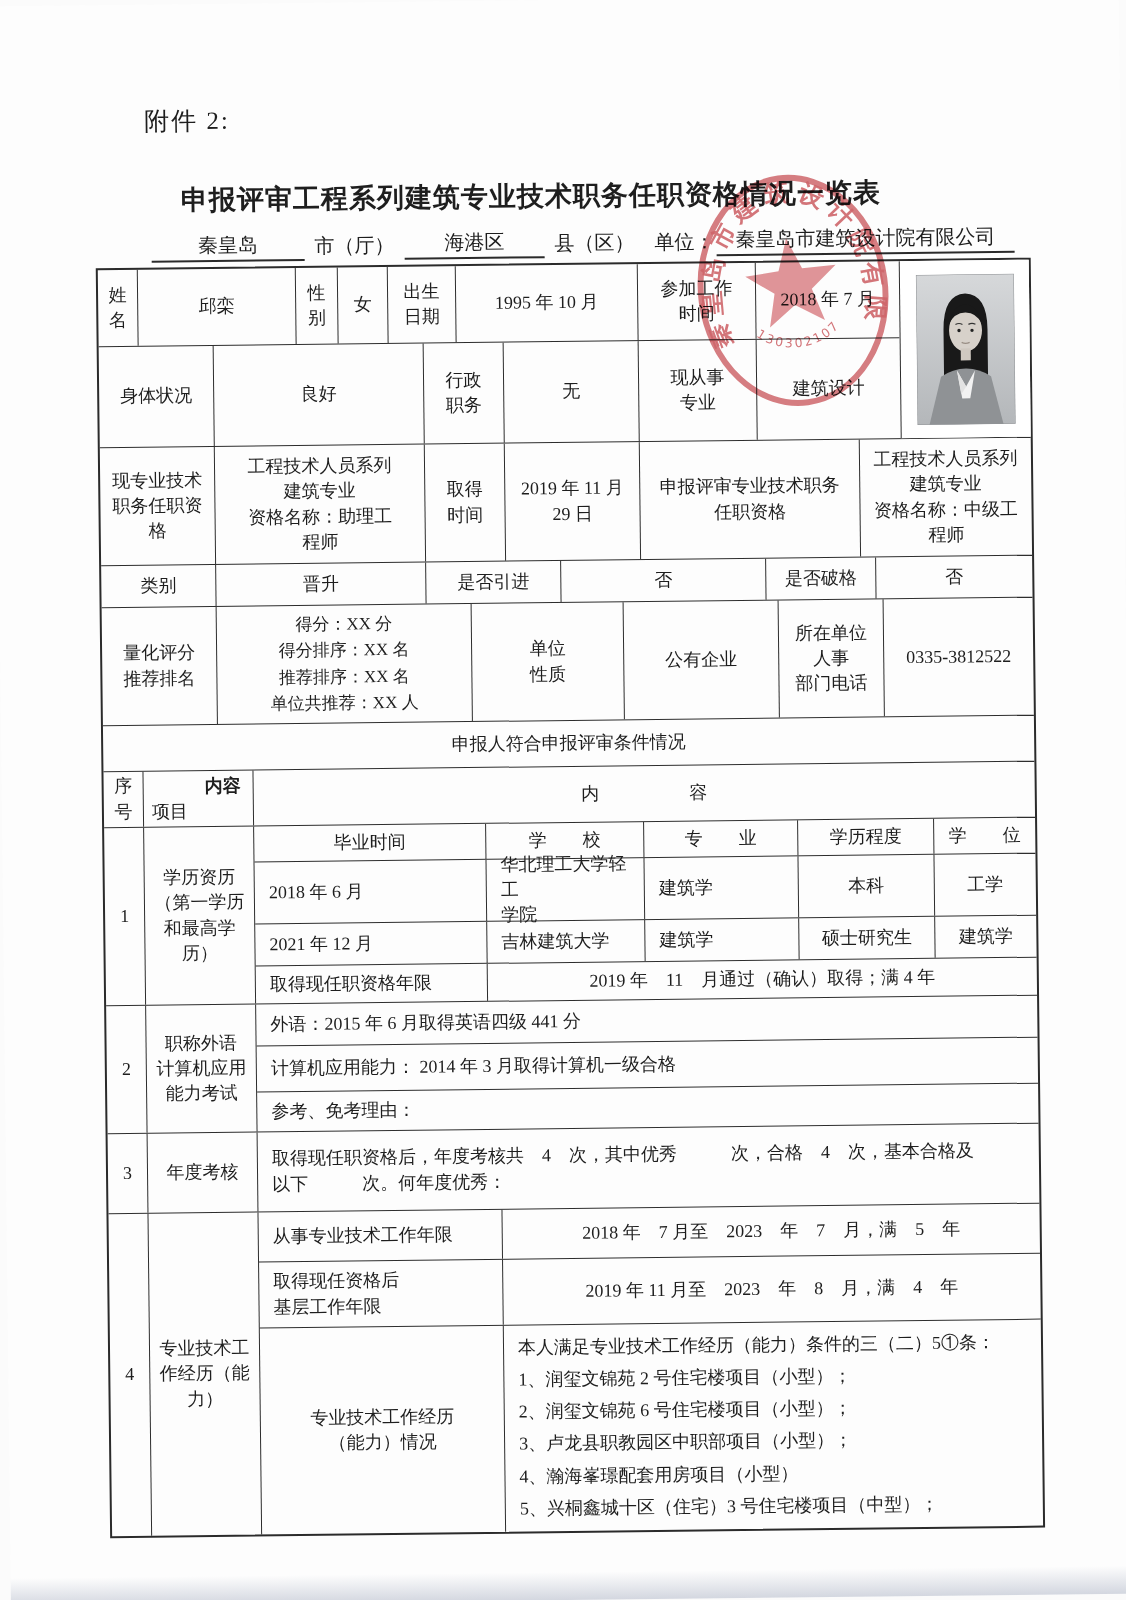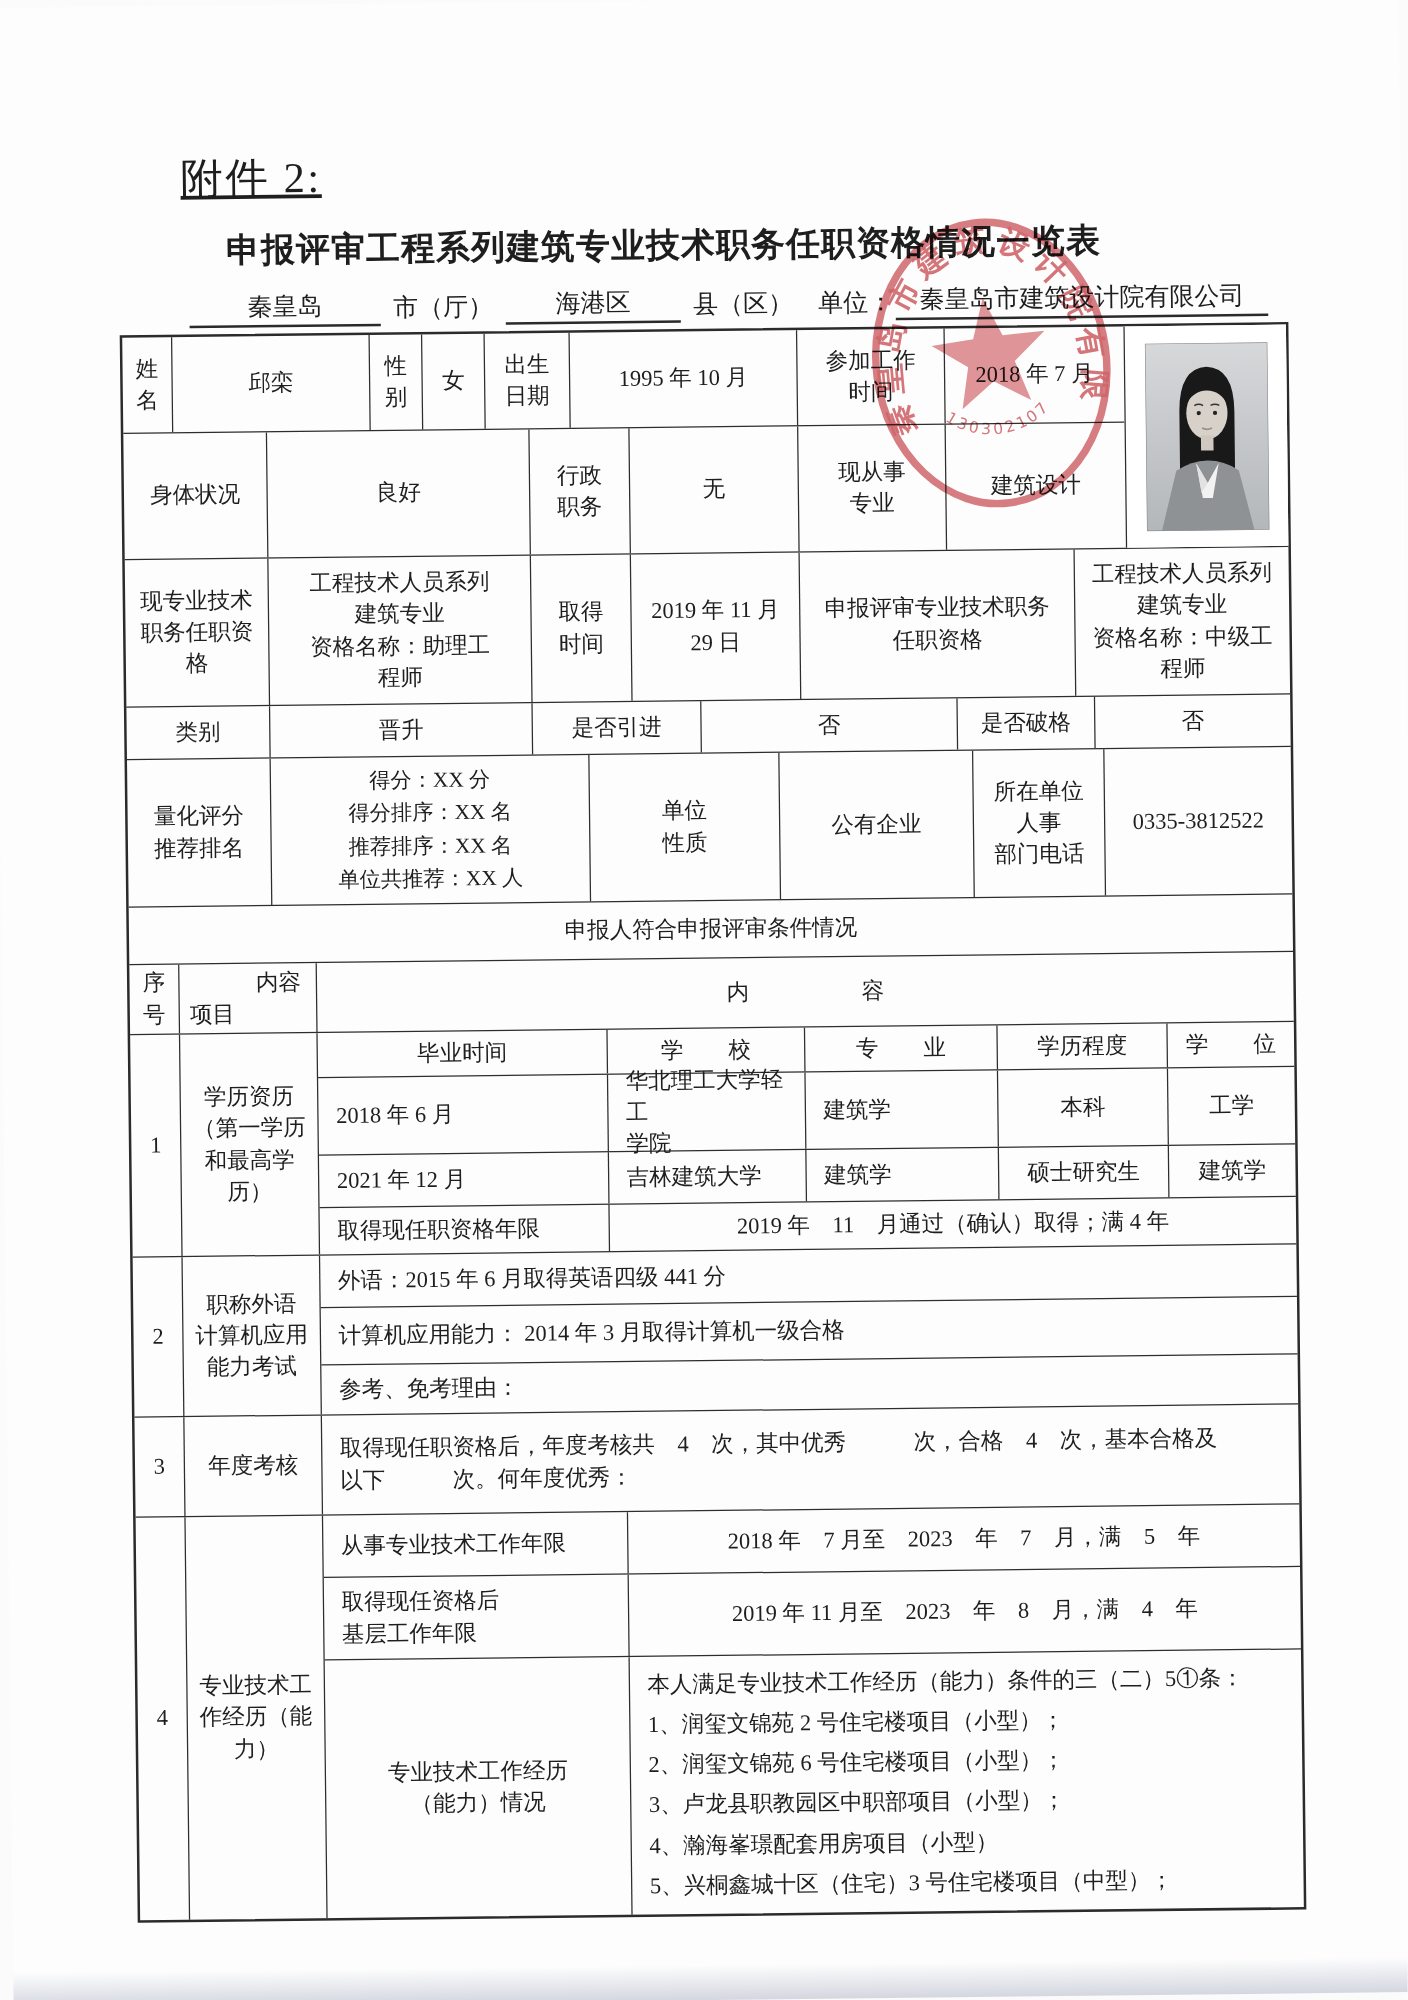--- a/index.html
+++ b/index.html
@@ -1,39 +1,39 @@
 <!DOCTYPE html>
 <html><head>
 <meta charset="utf-8">
 <style>
   html,body{margin:0;padding:0;}
   body{width:1126px;height:1600px;position:relative;overflow:hidden;background:#fbfbfb;
        font-family:"Liberation Serif","DejaVu Serif",serif;color:#1e1e1e;}
   .sheet{position:absolute;inset:0;background:#fdfdfd;transform:rotate(-0.65deg);transform-origin:50% 40%;}
-  .attach{position:absolute;left:150px;top:116px;font-size:34px;letter-spacing:2px;text-decoration:underline;}
+  .attach{position:absolute;left:150px;top:100px;font-size:25px;letter-spacing:2px;}
   .title{position:absolute;left:96px;top:178px;width:880px;text-align:center;
          font-size:27px;font-weight:600;letter-spacing:1px;}
   .subline{position:absolute;left:156px;top:228px;font-size:20px;display:flex;align-items:flex-end;white-space:nowrap;}
   .useg{border-bottom:2px solid #2a2a2a;text-align:center;padding:0 4px 1px 4px;}
   .plain{padding:0 10px 1px 10px;}
   
   .tbl{position:absolute;left:100px;top:263px;width:935px;border:2.2px solid #2b2b2b;box-sizing:border-box;
        font-size:18px;line-height:1.4;}
   .r{display:flex;border-bottom:1.5px solid #2d2d2d;box-sizing:border-box;}
   .r.last{border-bottom:none;}
   .c{display:flex;align-items:center;justify-content:center;text-align:center;
      border-right:1.5px solid #2d2d2d;box-sizing:border-box;white-space:pre-line;padding:2px 5px;}
   .c:last-child{border-right:none;}
   .al{justify-content:flex-start;text-align:left;padding-left:14px;}
   .colblock{display:flex;flex-direction:column;box-sizing:border-box;}
   .subrows{display:flex;flex-direction:column;box-sizing:border-box;}
   .photo-cell{width:130px;border-left:1.5px solid #2d2d2d;background:#fff;}
   .itemhdr{display:flex;flex-direction:column;justify-content:space-around;align-items:stretch;
            border-right:1.5px solid #2d2d2d;box-sizing:border-box;padding:3px 4px;}
-  .itop{align-self:flex-end;padding-right:8px;}
+  .itop{align-self:flex-end;padding-right:8px;font-weight:bold;}
   .ibot{align-self:flex-start;padding-left:4px;}
   .projlist{display:flex;flex-direction:column;align-items:flex-start;justify-content:center;
             text-align:left;gap:7px;padding:10px 8px 10px 14px;}
   .seal{position:absolute;left:698px;top:172px;width:198px;height:242px;z-index:6;
         opacity:.82;mix-blend-mode:multiply;pointer-events:none;transform:rotate(-7deg);}
   .scan-shadow{position:absolute;left:0;right:0;bottom:0;height:28px;
         background:linear-gradient(to bottom,rgba(178,186,204,0),rgba(160,168,188,.45));}
   .score-cell{font-size:17px;line-height:1.55;}
 </style>
 </head>

